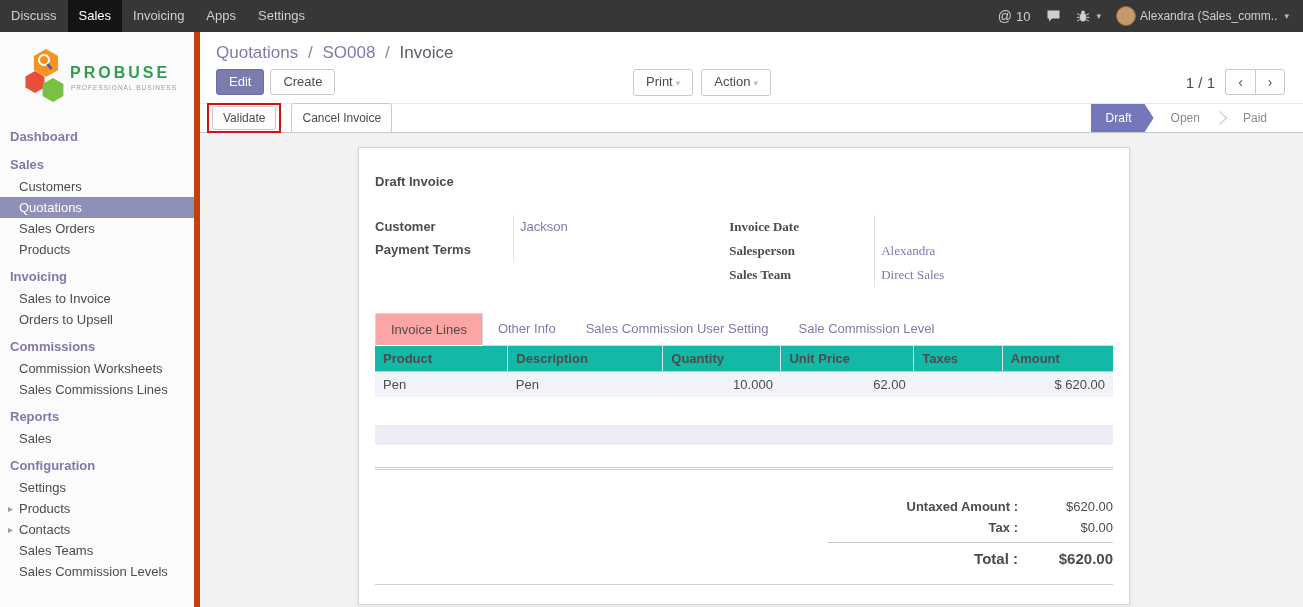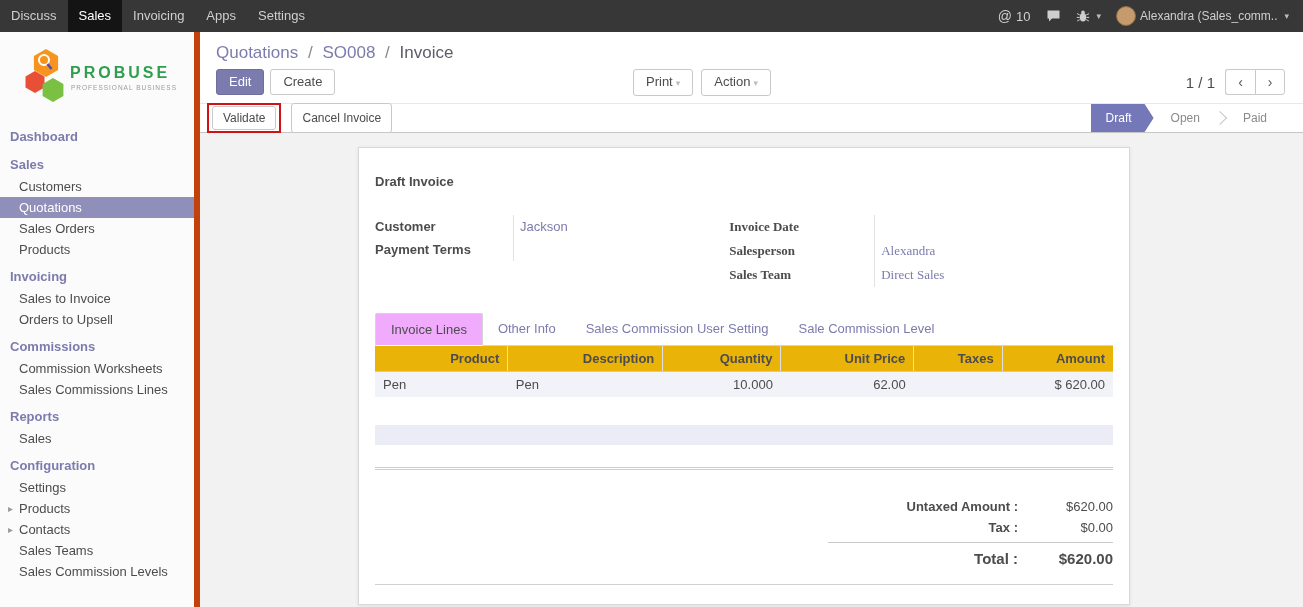--- a/index.html
+++ b/index.html
@@ -65,24 +65,24 @@
   .groups{display:flex;margin-bottom:26px;}
   .group{display:grid;align-content:start;}
   .group.left{width:48%;grid-template-columns:138px 1fr;}
   .group.right{width:52%;grid-template-columns:145px 1fr;font-family:Liberation Serif, serif;}
   .lbl{font-weight:bold;padding:4px 10px 4px 0;}
   .val{border-left:1px solid #e2e2e2;padding:4px 6px;min-height:22px;}
   .val.link{color:#7c7bad;cursor:pointer;}
 
   .tabs{border-bottom:1px solid #d5d5d5;display:flex;margin-top:2px;}
   .tab{padding:8px 15px;font-size:13px;color:#7c7bad;cursor:pointer;}
-  .tab.active{background:#f0abfc;border:1px solid #d5d5d5;border-bottom-color:#fff;margin-bottom:-1px;color:#4c4c4c;border-radius:2px 2px 0 0;}
+  .tab.active{background:#fca5a5;border:1px solid #d5d5d5;border-bottom-color:#fff;margin-bottom:-1px;color:#4c4c4c;border-radius:2px 2px 0 0;}
 
   table.lines{width:100%;border-collapse:collapse;font-size:13px;table-layout:fixed;}
-  .lines th{background:#eab308;text-align:right;font-weight:bold;padding:5px 8px;border-bottom:1px solid #c9c9c9;border-right:1px solid #e0e0e0;}
+  .lines th{background:#14b8a6;text-align:left;font-weight:bold;padding:5px 8px;border-bottom:1px solid #c9c9c9;border-right:1px solid #e0e0e0;}
   .lines th:last-child{border-right:none;}
   .lines td{padding:5px 8px;overflow:hidden;}
   .lines tbody tr{background:#f2f2f9;cursor:pointer;}
   .num{text-align:right;}
 
   .empty-band{height:20px;background:#ececf6;margin-top:28px;}
   .sep-double{margin-top:22px;height:3px;border-top:1px solid #cfcfcf;border-bottom:1px solid #cfcfcf;}
 
   .totals{margin-top:26px;margin-left:auto;width:285px;}
   .t-row{display:flex;justify-content:flex-end;align-items:baseline;padding:3px 0;}

